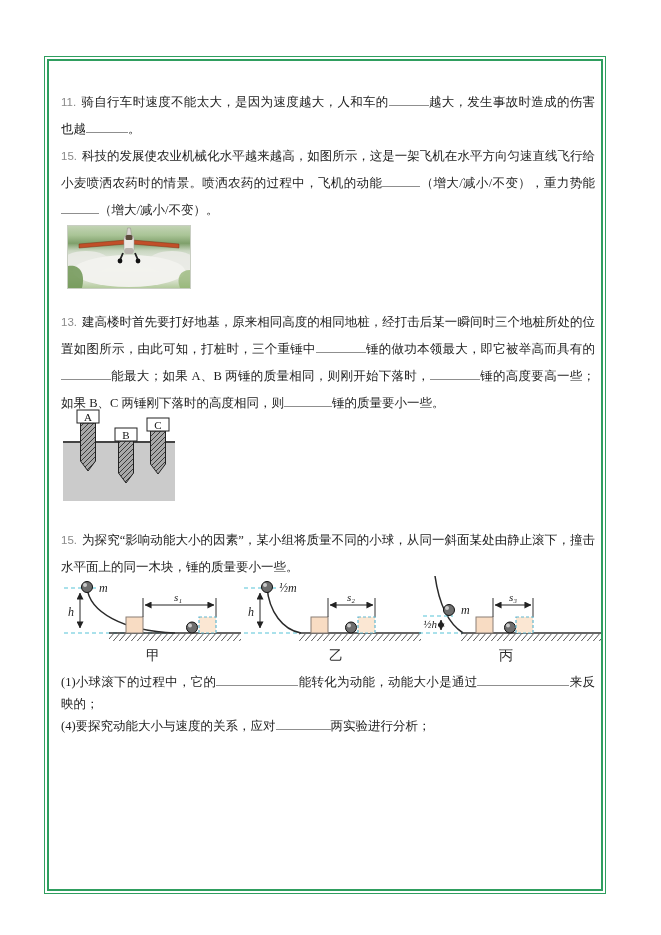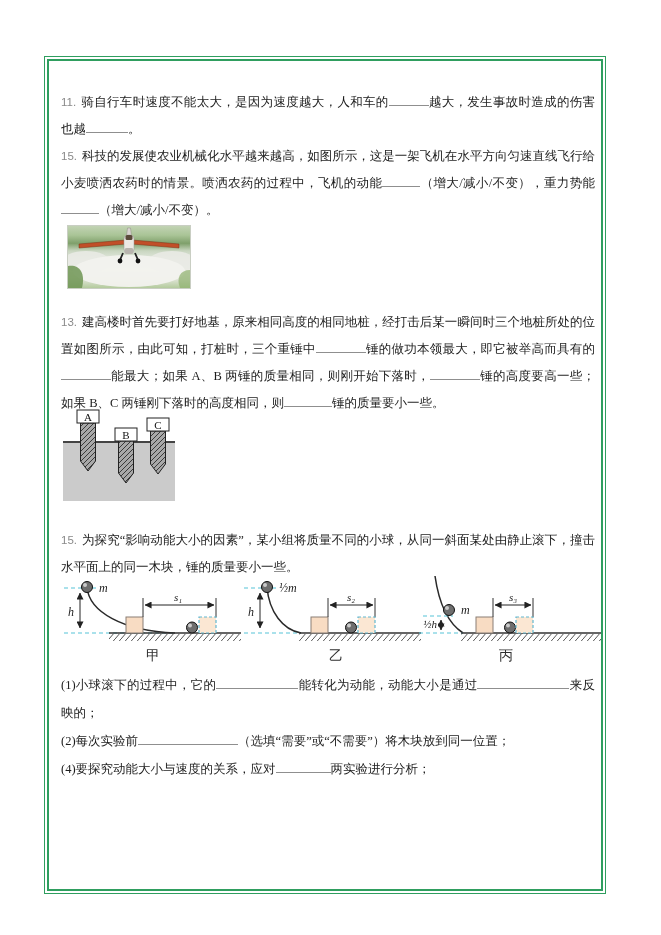--- a/index.html
+++ b/index.html
@@ -28,21 +28,21 @@
     color:#8a8a8a; margin-right:5px;
     font-family:"Liberation Sans","DejaVu Sans",sans-serif; font-size:11.5px;
   }
   .blank {
     display:inline-block; border-bottom:1px solid #8f8f8f;
     height:13px; vertical-align:baseline;
   }
   .fig-photo { margin:1px 0 20px 6px; width:122px; height:62px; border:1px solid #c9cec3; display:block; }
   .fig-piles { display:block; margin:-8px 0 26px 2px; }
   .fig-exp   { display:block; margin:-5px 0 7px 0; }
-  .subq p { margin:0; line-height:28px; }
+  .subq p { margin:0; line-height:22px; }
   
   .dash   { stroke:#56c3d8; stroke-width:1.2; stroke-dasharray:4 3; fill:none; }
   .curve  { stroke:#2a2a2a; stroke-width:1.5; fill:none; }
   .gline  { stroke:#333; stroke-width:1.6; }
   .tick   { stroke:#333; stroke-width:1; }
   .arr    { stroke:#222; stroke-width:1; }
   .block  { fill:#f8dcc3; stroke:#8a7f76; stroke-width:1; }
   .dblock { fill:#fbe7d3; stroke:#63b7cf; stroke-width:1.2; stroke-dasharray:3 2; }
   .ball   { fill:#6e6e6e; stroke:#111; stroke-width:1; }
   .ballhl { fill:#dcdcdc; opacity:.85; }
@@ -191,19 +191,18 @@
           <text class="symsub" x="452" y="25" text-anchor="middle">s₃</text>
           <circle class="ball" cx="449" cy="51.5" r="5.5"></circle>
           <circle class="ballhl" cx="447" cy="49.5" r="2"></circle>
           <rect class="dblock" x="455" y="41" width="17" height="16"></rect>
           <text class="cap" x="445" y="84" text-anchor="middle">丙</text>
         </g>
       </svg>
 
       <div class="subq">
         <p>(1)小球滚下的过程中，它的<span class="blank" style="width: 82px;"></span>能转化为动能，动能大小是通过<span class="blank" style="width: 92px;"></span>来反映的；</p>
-        <p>(2)每次实验前<span class="blank" style="width: 100px;"></span>（选填“需要”或“不需要”）将木块放到同一位置；</p>
         <p>(4)要探究动能大小与速度的关系，应对<span class="blank" style="width: 55px;"></span>两实验进行分析；</p>
       </div>
 
     </div>
   </div>
 </div>
 
 </body></html>

